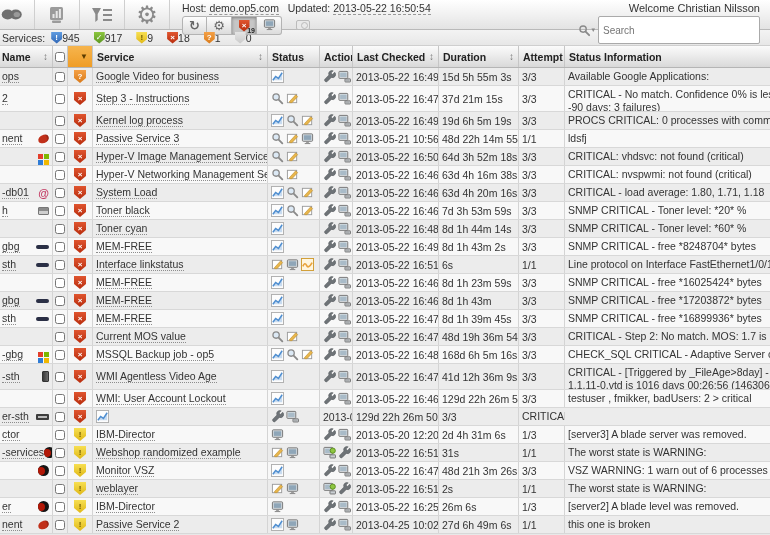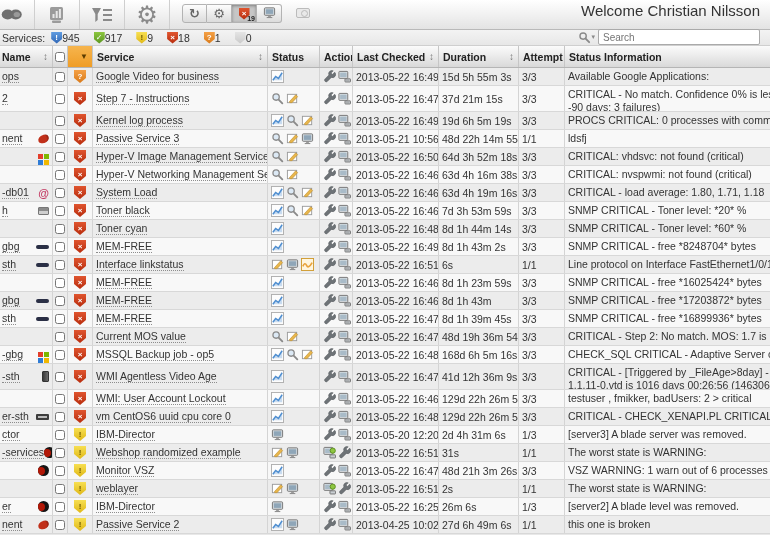--- a/index.html
+++ b/index.html
@@ -19,24 +19,24 @@
              display:flex; align-items:center; justify-content:center; position:relative; cursor:pointer; }
   .minibtn:first-child { border-left:1px solid #b3b3b3; border-radius:3px 0 0 3px; }
   .minibtn:last-child { border-radius:0 3px 3px 0; }
   .minibtn.pressed { background:#c6c6c6; box-shadow:inset 0 1px 3px rgba(0,0,0,.35); }
   .minibtn .badge { position:absolute; right:1px; bottom:0; font-size:7px; font-weight:bold; color:#222; }
   .gearchar { font-size:13px; color:#666; line-height:1; }
   .refreshchar { font-size:13px; color:#666; line-height:1; font-weight:bold; }
   .camicon { width:14px; height:10px; border:1px solid #bbb; border-radius:2px; background:#e9e9e9; margin:6px 0 0 14px; position:relative; }
   .camicon:after { content:""; position:absolute; left:4px; top:1px; width:5px; height:5px; border:1px solid #bbb; border-radius:50%; }
   .topright { position:absolute; right:12px; top:2px; text-align:right; }
-  .welcome { font-size:15px; color:#333; margin-bottom:10px; }
+  .welcome { font-size:11px; color:#333; margin-bottom:2px; }
   .searchwrap { display:flex; align-items:center; justify-content:flex-end; }
   .searchicon { margin-right:3px; display:flex; align-items:center; }
-  .searchbox { width:162px; height:16px; font-size:10px; padding:1px 4px; border:1px solid #aaa; border-radius:2px; background:#fff; color:#555; }
+  .searchbox { width:162px; height:16px; font-size:10px; padding:13px 4px; border:1px solid #aaa; border-radius:2px; background:#fff; color:#555; }
 
   
   .sumbar { height:16px; background:linear-gradient(#f3f3f3,#e7e7e7); border-bottom:1px solid #cfcfcf;
             display:flex; align-items:center; font-size:10.5px; color:#333; padding-left:2px; }
   .sumlabel { margin:0 6px 0 10px; }
   .sumitem { display:flex; align-items:center; margin-right:14px; }
   .sumitem .cnt { }
 
   
   .shield { width:12px; height:13px; clip-path:polygon(0 0,100% 0,100% 62%,50% 100%,0 62%);
@@ -176,20 +176,26 @@
       <span>
           <svg width="22" height="16">
             <use href="#i-filter"></use>
           </svg>
         </span>
     </div>
     <div class="bigbtn">
       <span class="gearchar" style="font-size:24px;color:#8a8a8a">⚙</span>
     </div>
     <div class="hostblock">
+      <div class="hostline">
+        <span>Host:</span>
+        <span class="v">demo.op5.com</span>&nbsp;&nbsp;
+        <span>Updated:</span>
+        <span class="v">2013-05-22 16:50:54</span>
+      </div>
       <div style="display:flex">
         <div class="minigroup">
           <div class="minibtn">
               <span class="refreshchar">↻</span>
             </div>
           <div class="minibtn">
               <span class="gearchar">⚙</span>
             </div>
           <div class="minibtn pressed">
             <div class="shield critical small">×</div>
@@ -331,21 +337,21 @@
     <div class="cell hostc">
           <span class="lnk hostname">2</span>
         </div>
     <div class="cell cb">
           <input type="checkbox" style="">
         </div>
     <div class="cell statec">
           <div class="shield critical">×</div>
         </div>
     <div class="cell">
-          <span class="lnk svcname">Step 7 - Instructions</span>
+          <span class="lnk svcname">Step 3 - Instructions</span>
         </div>
     <div class="cell icons sic">
           <span>
             <svg width="13" height="13">
               <use href="#i-mag"></use>
             </svg>
           </span>
           <span>
             <svg width="13" height="13">
               <use href="#i-note"></use>
@@ -601,21 +607,21 @@
               <use href="#i-wrench"></use>
             </svg>
           </span>
           <span>
             <svg width="13" height="13">
               <use href="#i-computer"></use>
             </svg>
           </span>
         </div>
     <div class="cell lc">2013-05-22 16:46:34</div>
-    <div class="cell du">63d 4h 19m 16s</div>
+    <div class="cell du">63d 4h 20m 16s</div>
     <div class="cell at">3/3</div>
     <div class="cell infoc">
           <div class="l1">CRITICAL - load average: 1.80, 1.71, 1.18</div>
           <div class="l2"></div>
         </div>
   </div>
       <div class="grid row even">
     <div class="cell hostc">
           <span class="lnk hostname">h</span>
           <span class="hicon hicon-printer"></span>
@@ -1100,23 +1106,20 @@
       <div class="grid row odd">
     <div class="cell hostc">
           <span class="lnk hostname">er-sth</span>
           <span class="hicon hicon-xen"></span>
         </div>
     <div class="cell cb">
           <input type="checkbox" style="">
         </div>
     <div class="cell statec">
           <div class="shield critical">×</div>
-        </div>
-    <div class="cell">
-          <span class="lnk svcname">vm CentOS6 uuid cpu core 0</span>
         </div>
     <div class="cell icons sic">
           <span>
             <svg width="13" height="13">
               <use href="#i-graph"></use>
             </svg>
           </span>
         </div>
     <div class="cell icons aic">
           <span>

